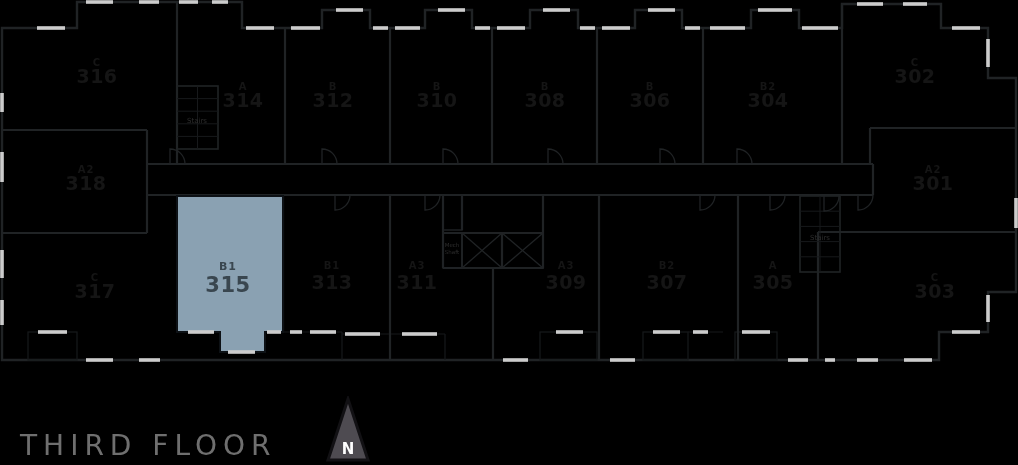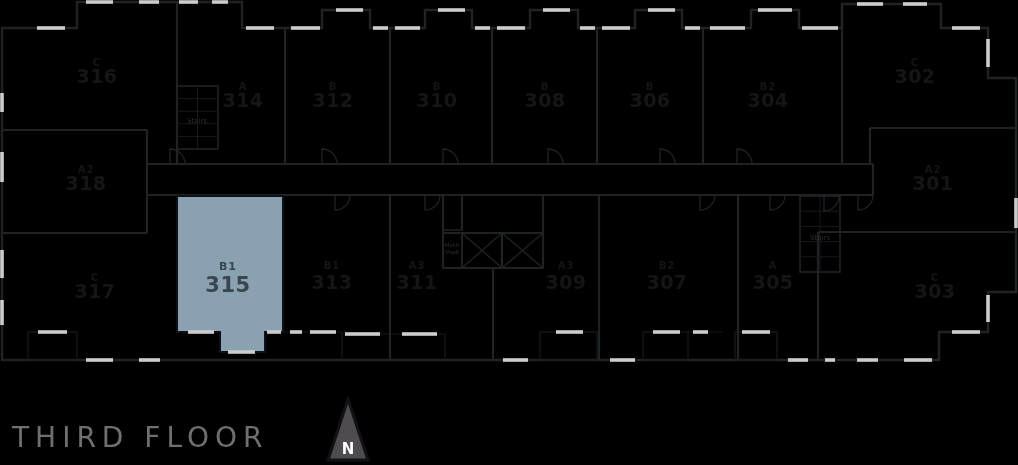--- a/index.html
+++ b/index.html
@@ -1,20 +1,20 @@
 <!DOCTYPE html>
 <html><head>
 <meta charset="utf-8">
 <style>
   html,body{margin:0;padding:0;background:#000;}
   #stage{position:relative;width:1018px;height:465px;background:#000;overflow:hidden;
          font-family:"DejaVu Sans",sans-serif;}
   #plan{position:absolute;left:0;top:0;}
   #floor-title{position:absolute;left:12px;top:424px;font-size:28px;font-weight:400;
-               letter-spacing:6px;margin:0;line-height:1;}
+               letter-spacing:6px;margin:8px;line-height:1;}
   #compass{position:absolute;left:325px;top:396px;}
 </style>
 </head>
 <body>
 <div id="stage" style="background: rgb(0, 0, 0);">
 
 <svg id="plan" width="1018" height="376" viewBox="0 0 1018 376">
       <path d="M2,28 L77,28 L77,2 L242,2 L242,28 L322,28 L322,10 L370,10 L370,28 L425,28 L425,10 L472,10 L472,28 L530,28 L530,10 L578,10 L578,28 L635,28 L635,10 L682,10 L682,28 L751,28 L751,10 L799,10 L799,28 L842,28 L842,4 L941,4 L941,28 L988,28 L988,78 L1016,78 L1016,292 L988,292 L988,332 L939,332 L939,360 L2,360 Z" fill="#000000" stroke="#202325" stroke-width="2.4"></path>
       <rect x="28" y="332" width="49" height="28" fill="none" stroke="#17191b" stroke-width="1.2"></rect>
       <rect x="540" y="332" width="57" height="28" fill="none" stroke="#17191b" stroke-width="1.2"></rect>

